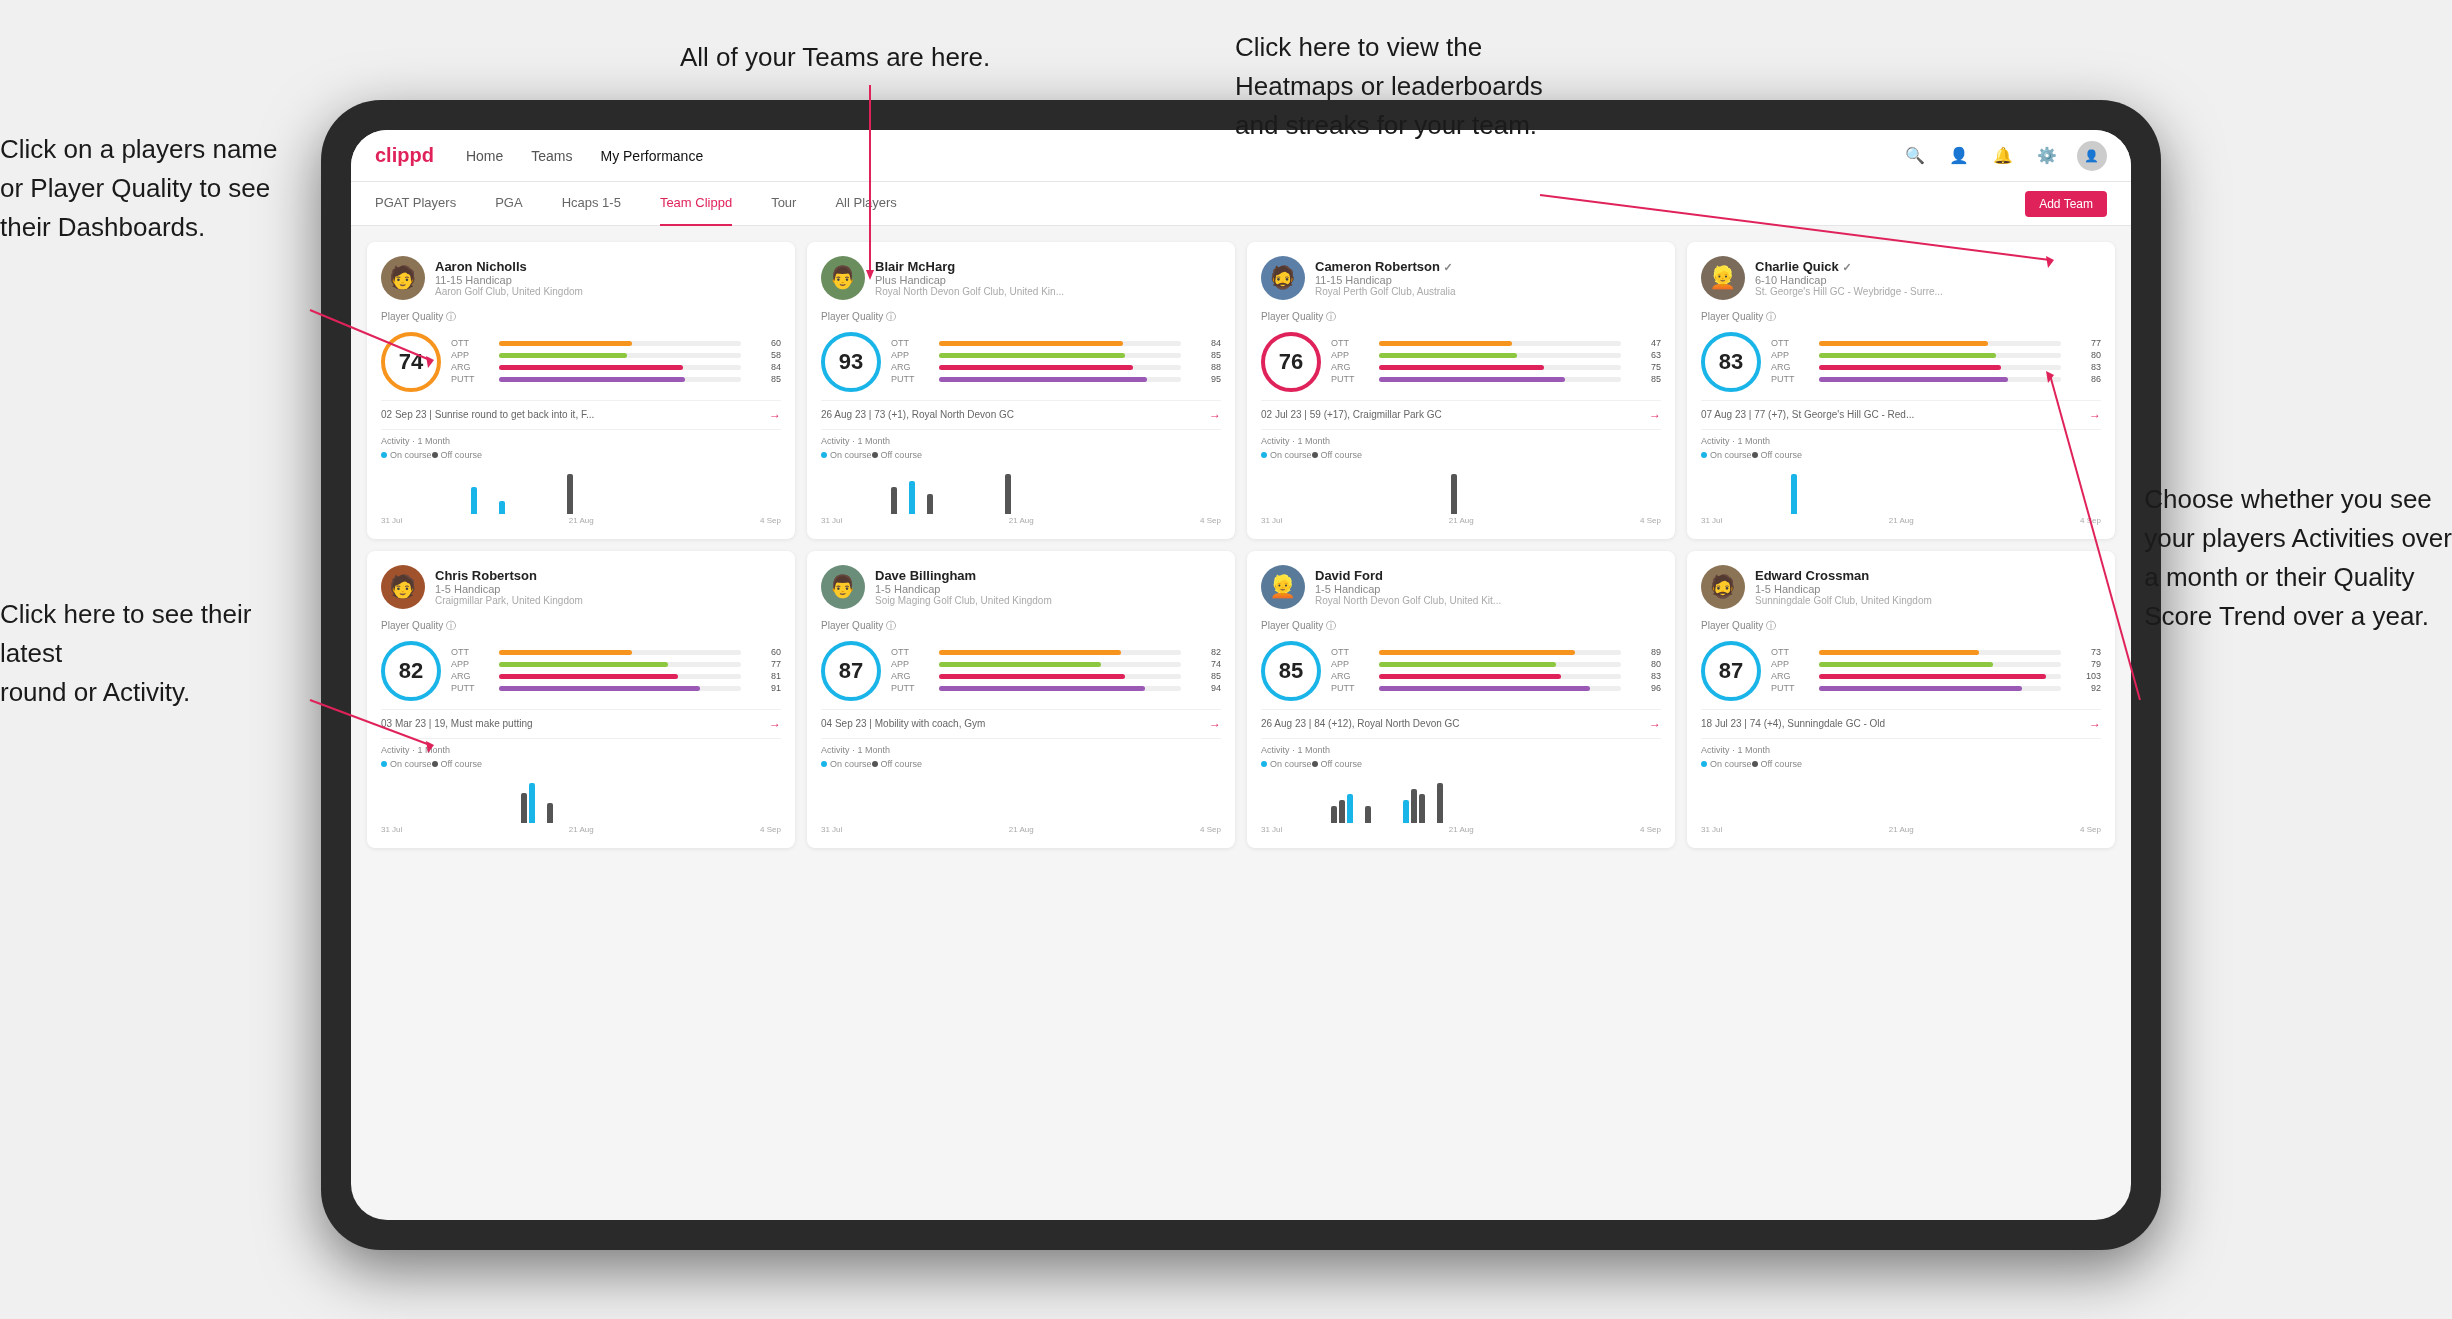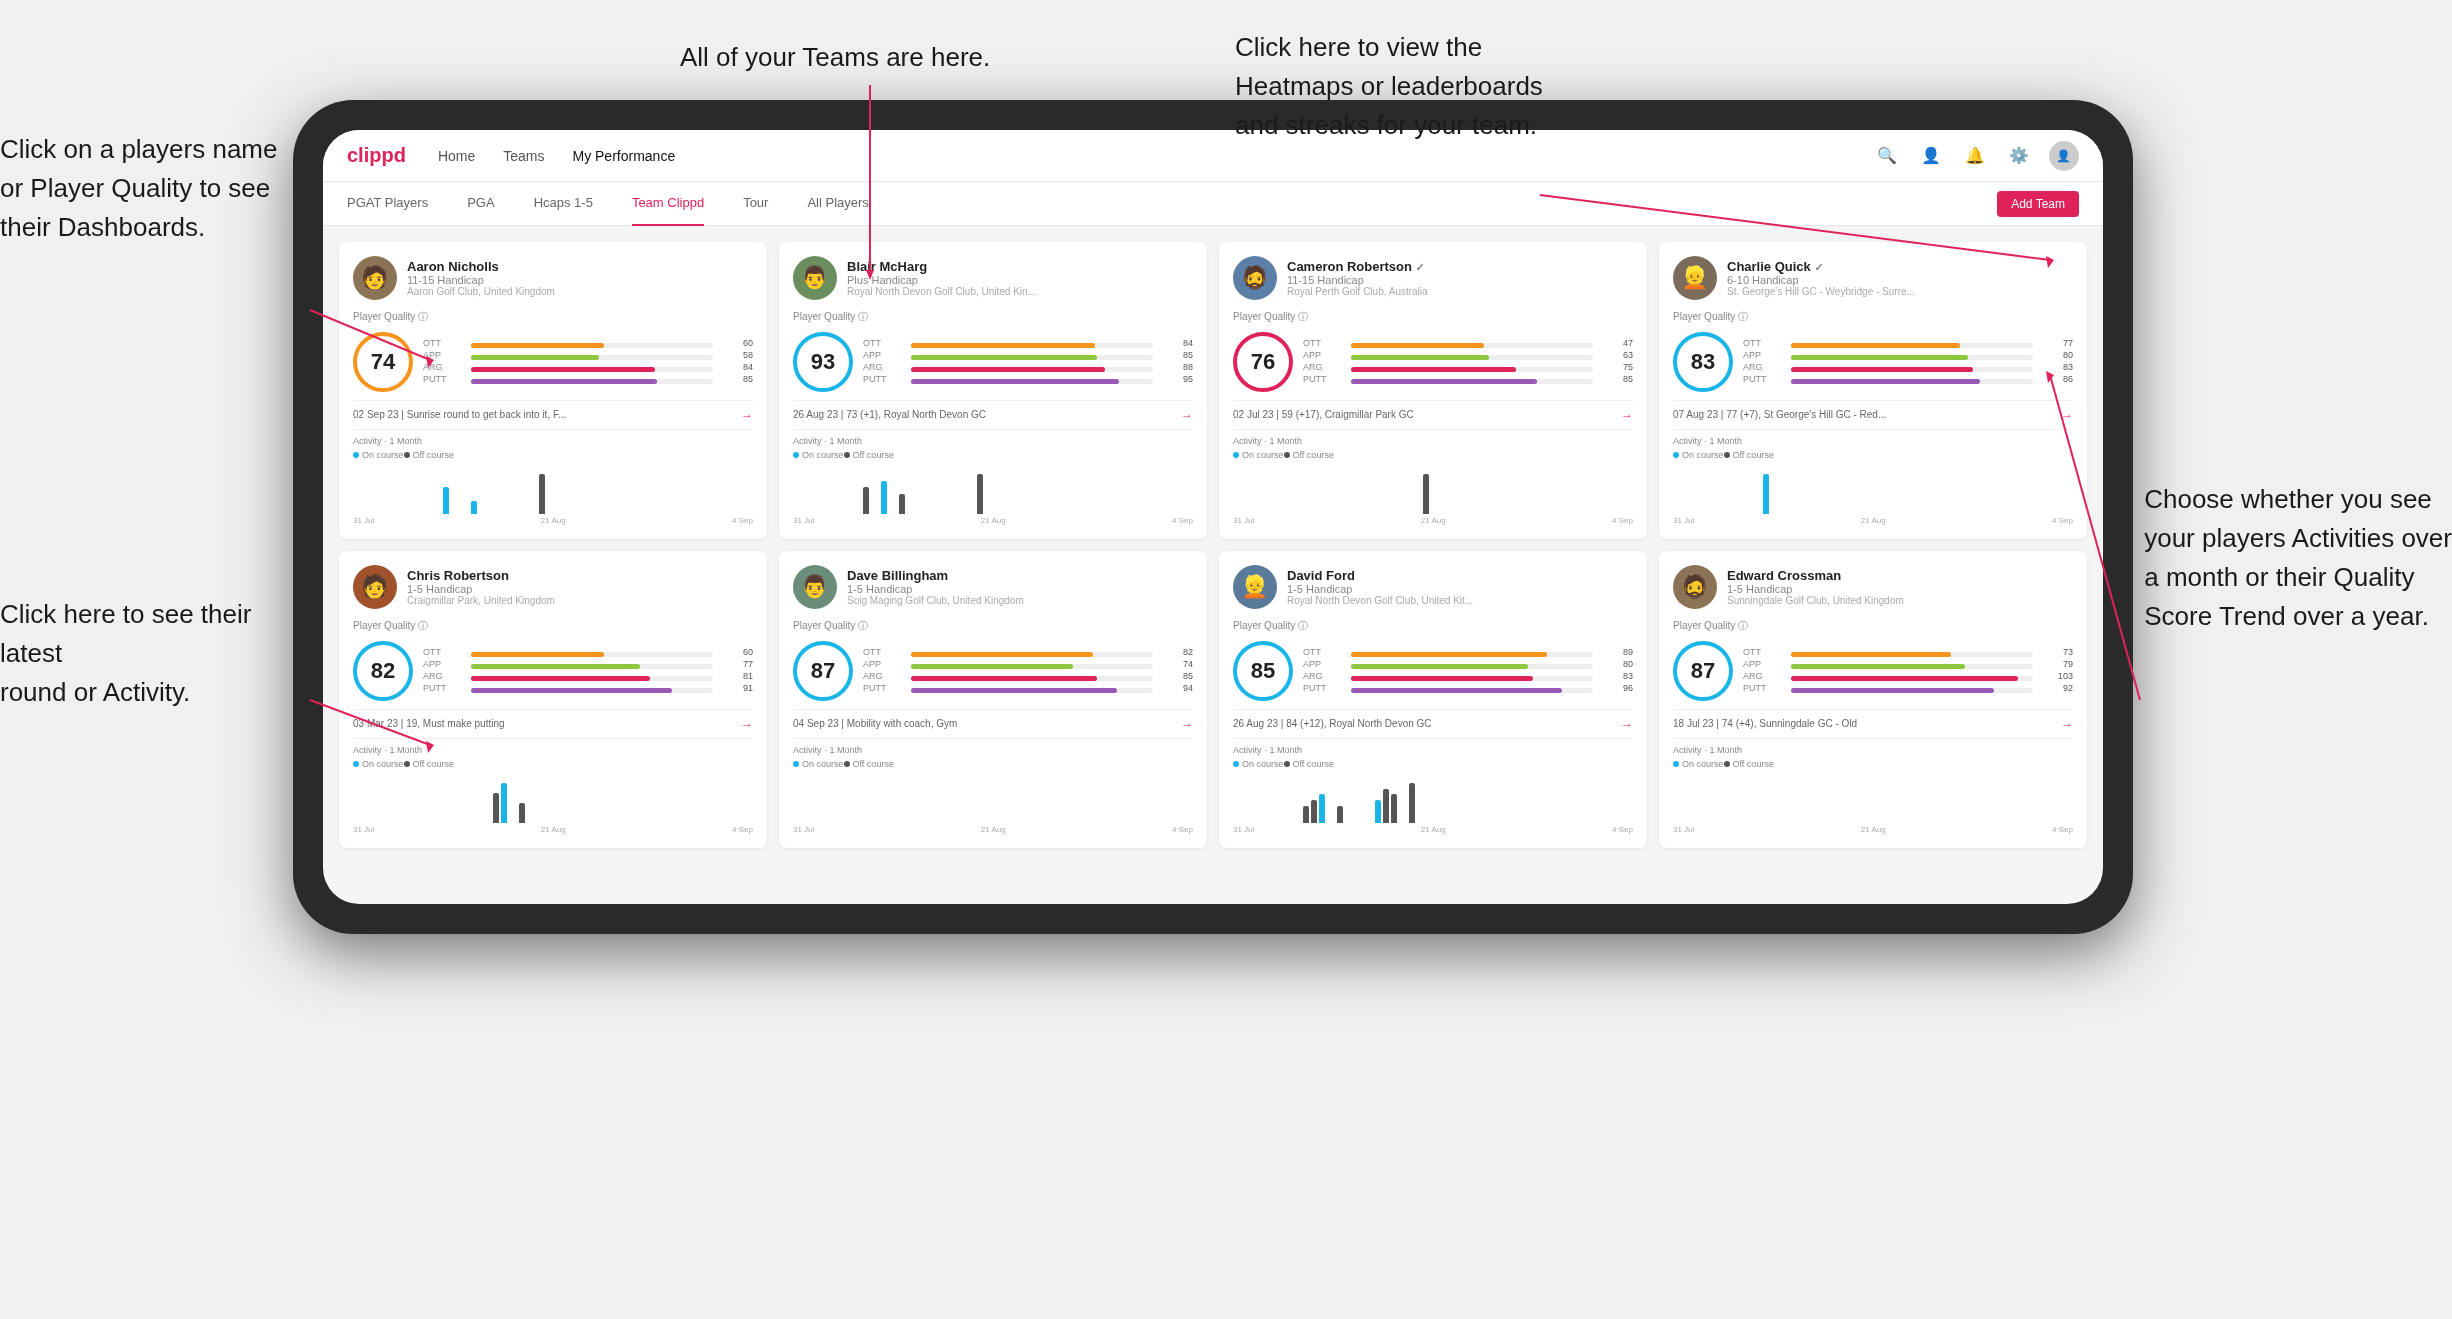--- a/index.html
+++ b/index.html
@@ -8,24 +8,24 @@
       font-family: -apple-system, BlinkMacSystemFont, 'Segoe UI', Helvetica, Arial, sans-serif;
       width: 2452px;
       height: 1319px;
       overflow: hidden;
       position: relative;
     }
 
     
     .tablet-frame {
       position: absolute;
-      left: 293px;
+      left: 321px;
       top: 100px;
       width: 1840px;
-      height: 834px;
+      height: 1150px;
       background: #2a2a2a;
       border-radius: 60px;
       box-shadow: 0 20px 60px rgba(0,0,0,0.5);
       padding: 30px;
     }
     .tablet-screen {
       width: 100%;
       height: 100%;
       background: #f5f5f5;
       border-radius: 36px;
@@ -264,21 +264,21 @@
       font-size: 22px;
       font-weight: 700;
       color: #222;
       flex-shrink: 0;
     }
     .quality-stats {
       flex: 1;
     }
     .stat-row {
       display: flex;
-      align-items: flex-end;
+      align-items: center;
       gap: 20px;
       margin-bottom: 2px;
     }
     .stat-label {
       font-size: 9px;
       color: #888;
       width: 28px;
     }
     .stat-bar-container {
       flex: 1;

